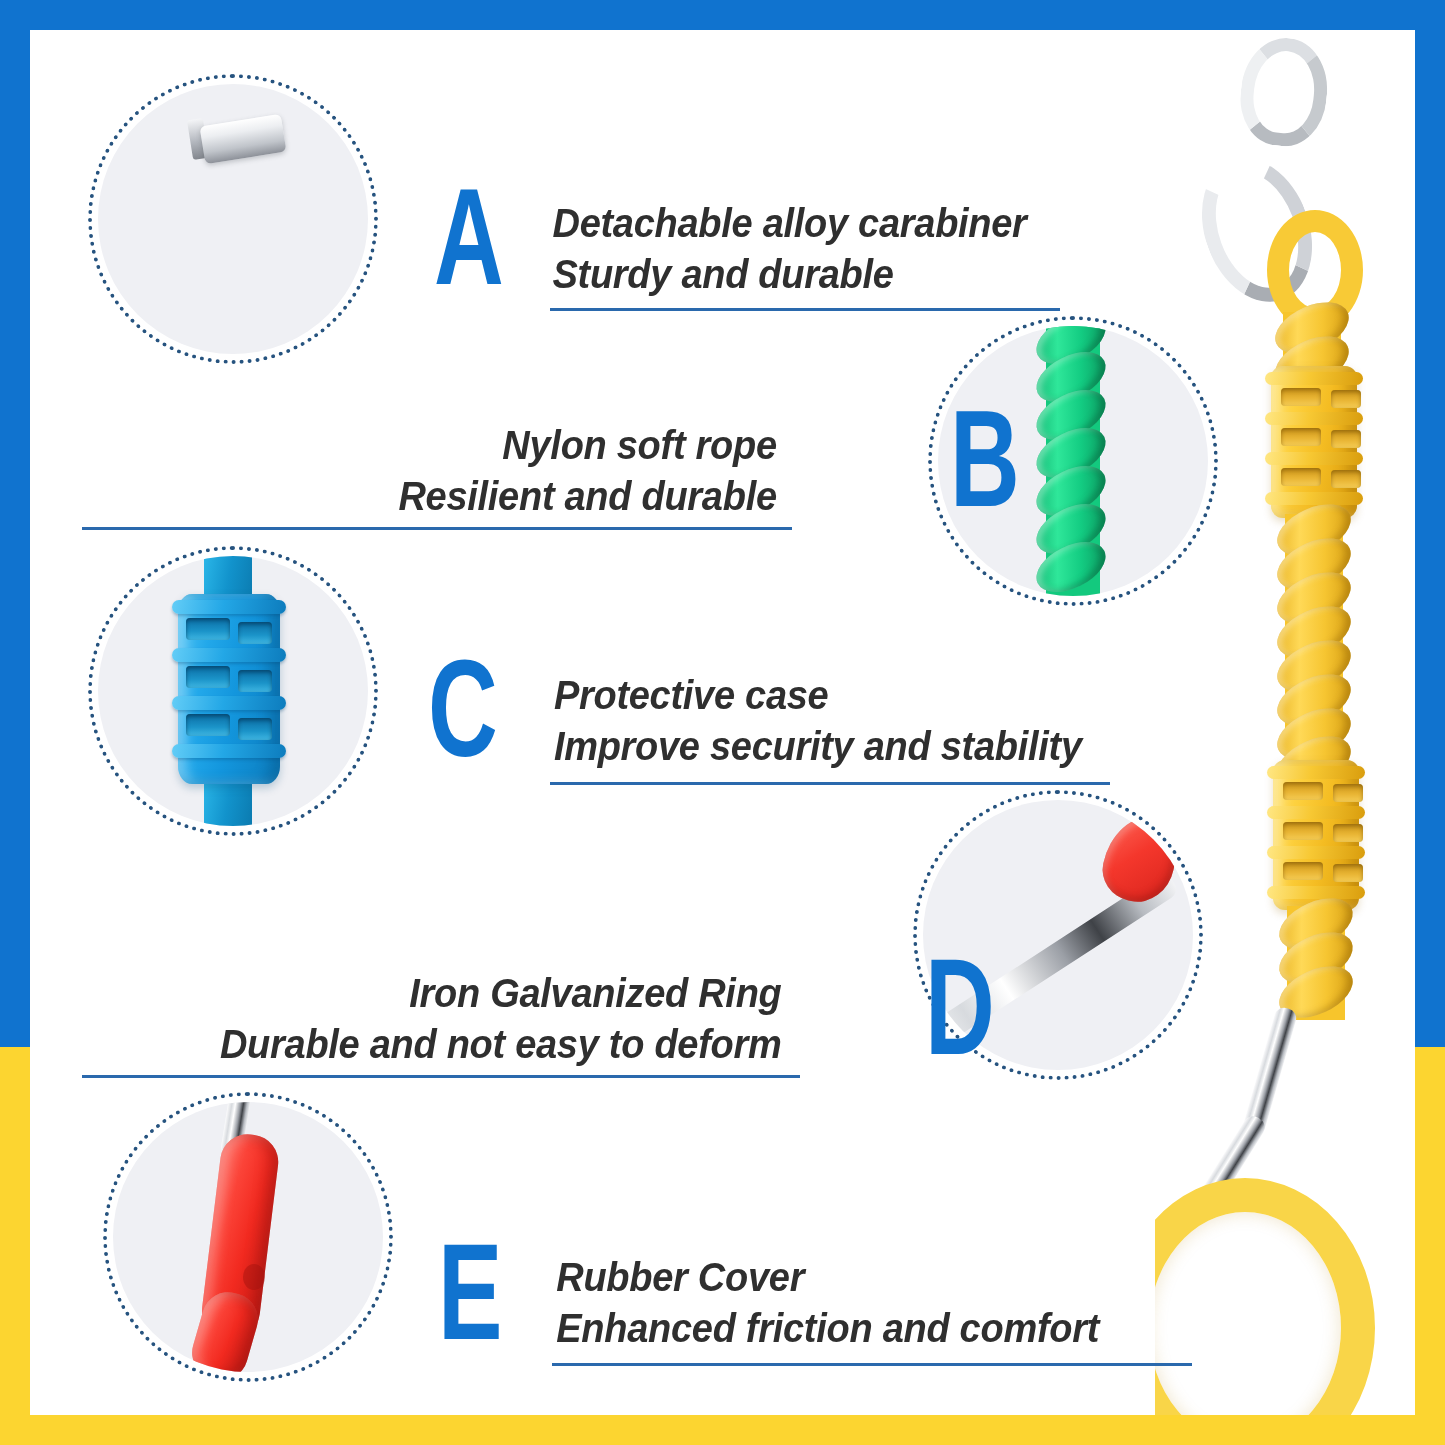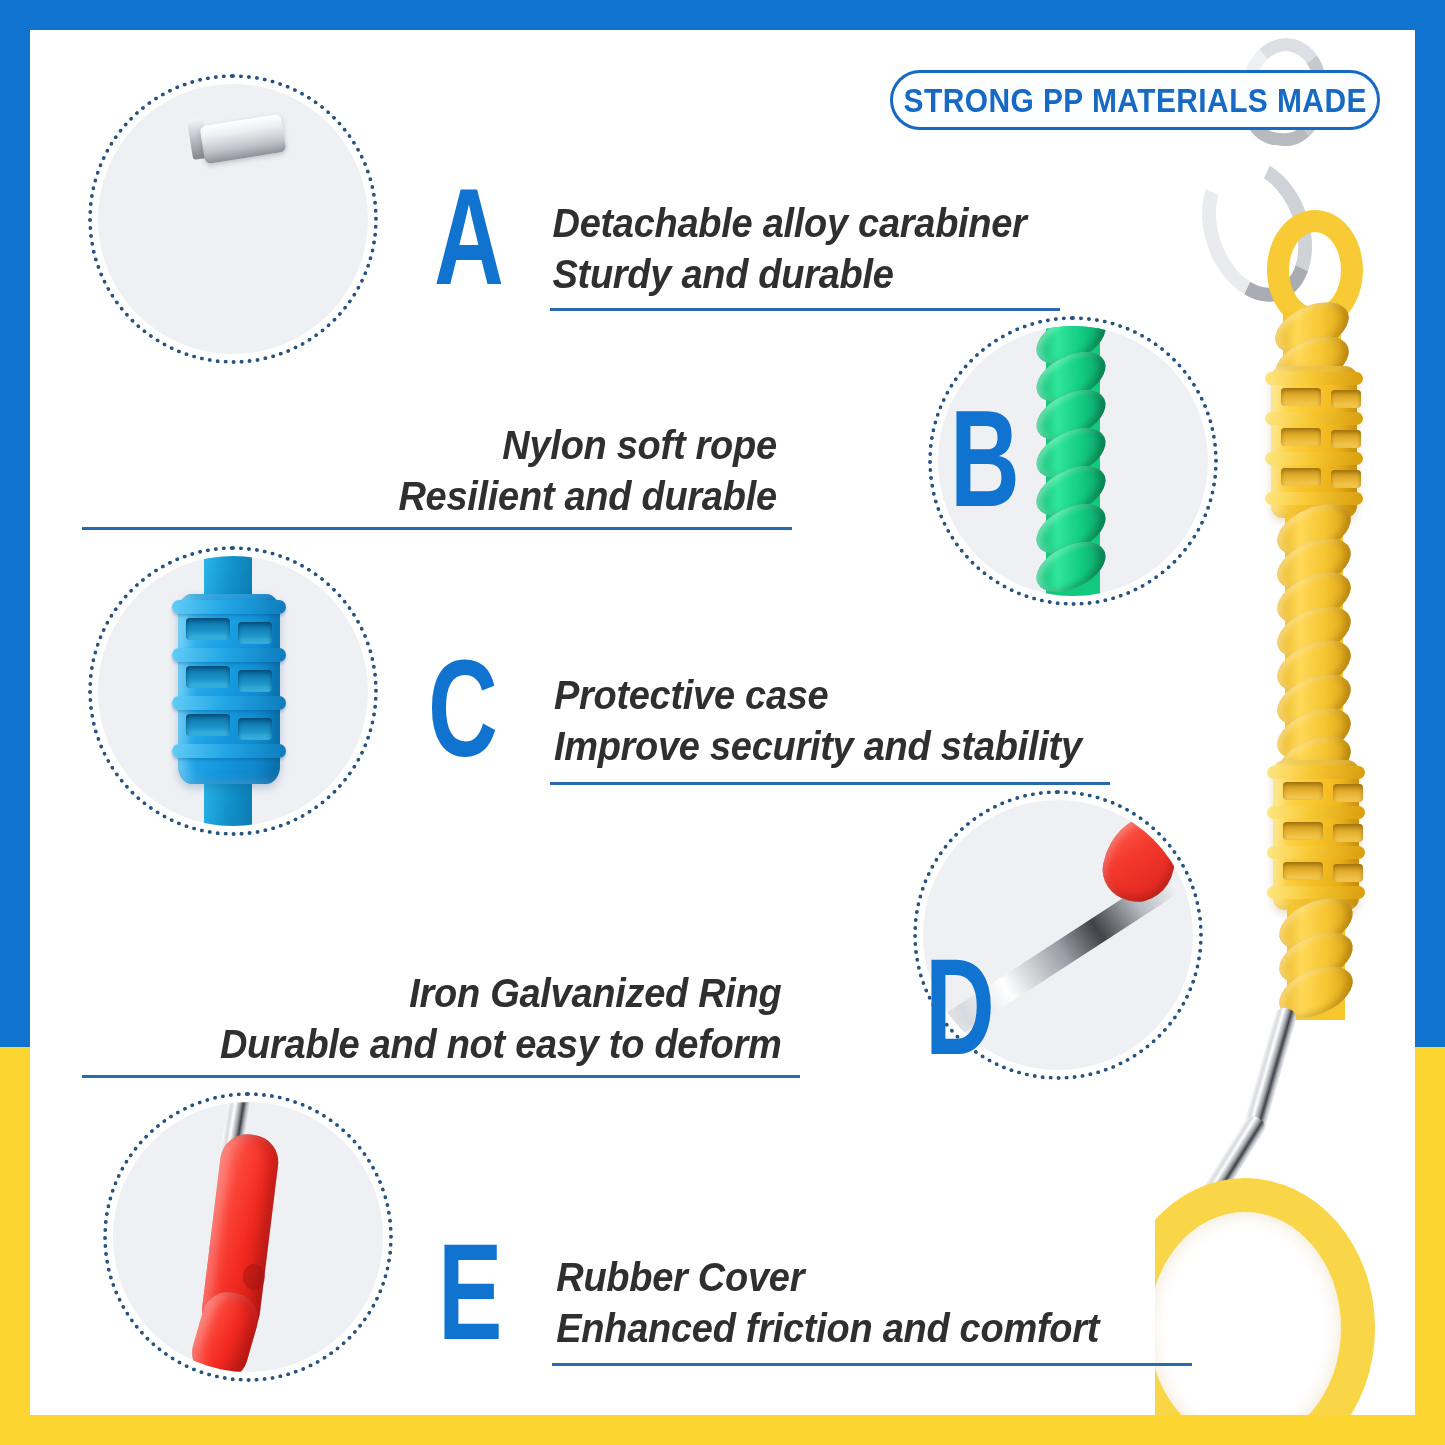--- a/index.html
+++ b/index.html
@@ -288,23 +288,20 @@
 
   <div class="border-seg" id="border-top" style="background:#1073cf"></div>
   <div class="border-seg" id="border-left-b" style="background:#1073cf"></div>
   <div class="border-seg" id="border-left-y" style="background:#fcd530"></div>
   <div class="border-seg" id="border-right-b" style="background:#1073cf"></div>
   <div class="border-seg" id="border-right-y" style="background:#fcd530"></div>
   <div class="border-seg" id="border-bottom" style="background:#fcd530"></div>
 
   <div id="canvas">
 
-    <div id="badge">
-      <span id="badge-text">STRONG PP MATERIALS MADE</span>
-    </div>
 
     <div class="photo-circle" id="circle-a">
       <div class="carab-ring"></div>
       <div class="carab-collar"></div>
       <div class="carab-nut"></div>
     </div>
     <div class="dotted-ring" id="ring-a"></div>
 
     <div class="photo-circle" id="circle-b">
       <div class="rope-v" style="left:108px; top:0; height:270px;"></div>

